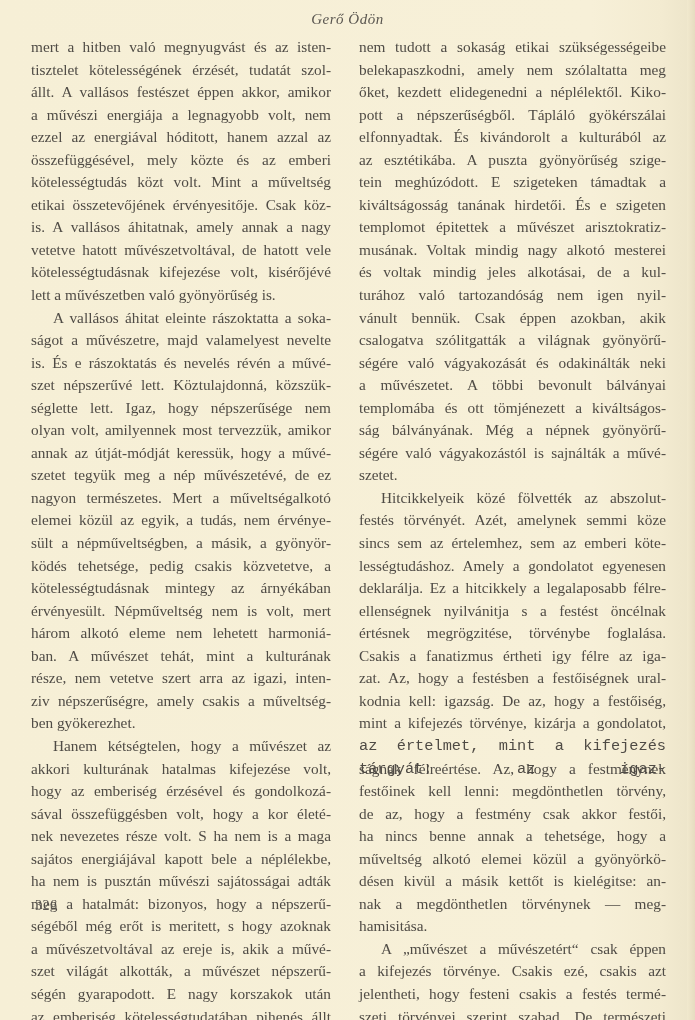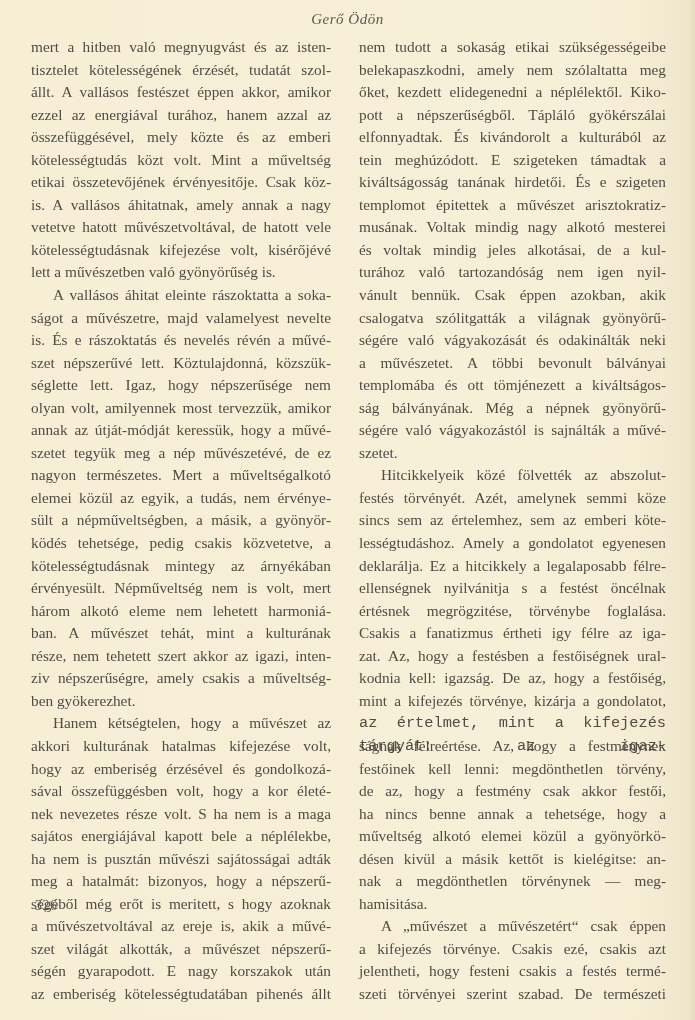--- a/index.html
+++ b/index.html
@@ -77,21 +77,22 @@
 
 <div class="page">
   <div class="edge"></div>
 
   <div class="running-head">Gerő Ödön</div>
 
   <div class="column col-left">
       <span class="line" style="white-space: normal; word-break: keep-all;">mert a hitben való megnyugvást és az isten-</span>
       <span class="line" style="white-space: normal; word-break: keep-all;">tisztelet kötelességének érzését, tudatát szol-</span>
       <span class="line" style="white-space: normal; word-break: keep-all;">állt. A vallásos festészet éppen akkor, amikor</span>
-      <span class="line" style="white-space: normal; word-break: keep-all;">ezzel az energiával turához, hanem azzal az</span>
+      <span class="line" style="white-space: normal; word-break: keep-all;">a művészi energiája a legnagyobb volt, nem</span>
+      <span class="line" style="white-space: normal; word-break: keep-all;">ezzel az energiával hóditott, hanem azzal az</span>
       <span class="line" style="white-space: normal; word-break: keep-all;">összefüggésével, mely közte és az emberi</span>
       <span class="line" style="white-space: normal; word-break: keep-all;">kötelességtudás közt volt. Mint a műveltség</span>
       <span class="line" style="white-space: normal; word-break: keep-all;">etikai összetevőjének érvényesitője. Csak köz-</span>
       <span class="line" style="white-space: normal; word-break: keep-all;">is. A vallásos áhitatnak, amely annak a nagy</span>
       <span class="line" style="white-space: normal; word-break: keep-all;">vetetve hatott művészetvoltával, de hatott vele</span>
       <span class="line" style="white-space: normal; word-break: keep-all;">kötelességtudásnak kifejezése volt, kisérőjévé</span>
       <span class="line last" style="white-space: normal; word-break: keep-all;">lett a művészetben való gyönyörűség is.</span>
       <span class="line indent" style="white-space: normal; word-break: keep-all;">A vallásos áhitat eleinte rászoktatta a soka-</span>
       <span class="line" style="white-space: normal; word-break: keep-all;">ságot a művészetre, majd valamelyest nevelte</span>
       <span class="line" style="white-space: normal; word-break: keep-all;">is. És e rászoktatás és nevelés révén a művé-</span>
@@ -101,21 +102,21 @@
       <span class="line" style="white-space: normal; word-break: keep-all;">annak az útját-módját keressük, hogy a művé-</span>
       <span class="line" style="white-space: normal; word-break: keep-all;">szetet tegyük meg a nép művészetévé, de ez</span>
       <span class="line" style="white-space: normal; word-break: keep-all;">nagyon természetes. Mert a műveltségalkotó</span>
       <span class="line" style="white-space: normal; word-break: keep-all;">elemei közül az egyik, a tudás, nem érvénye-</span>
       <span class="line" style="white-space: normal; word-break: keep-all;">sült a népműveltségben, a másik, a gyönyör-</span>
       <span class="line" style="white-space: normal; word-break: keep-all;">ködés tehetsége, pedig csakis közvetetve, a</span>
       <span class="line" style="white-space: normal; word-break: keep-all;">kötelességtudásnak mintegy az árnyékában</span>
       <span class="line" style="white-space: normal; word-break: keep-all;">érvényesült. Népműveltség nem is volt, mert</span>
       <span class="line" style="white-space: normal; word-break: keep-all;">három alkotó eleme nem lehetett harmoniá-</span>
       <span class="line" style="white-space: normal; word-break: keep-all;">ban. A művészet tehát, mint a kulturának</span>
-      <span class="line" style="white-space: normal; word-break: keep-all;">része, nem tehetett szert akkor az igazi, inten-</span>
+      <span class="line" style="white-space: normal; word-break: keep-all;">része, nem vetetve szert arra az igazi, inten-</span>
       <span class="line" style="white-space: normal; word-break: keep-all;">ziv népszerűségre, amely csakis a műveltség-</span>
       <span class="line last" style="white-space: normal; word-break: keep-all;">ben gyökerezhet.</span>
       <span class="line indent" style="white-space: normal; word-break: keep-all;">Hanem kétségtelen, hogy a művészet az</span>
       <span class="line" style="white-space: normal; word-break: keep-all;">akkori kulturának hatalmas kifejezése volt,</span>
       <span class="line" style="white-space: normal; word-break: keep-all;">hogy az emberiség érzésével és gondolkozá-</span>
       <span class="line" style="white-space: normal; word-break: keep-all;">sával összefüggésben volt, hogy a kor életé-</span>
       <span class="line" style="white-space: normal; word-break: keep-all;">nek nevezetes része volt. S ha nem is a maga</span>
       <span class="line" style="white-space: normal; word-break: keep-all;">sajátos energiájával kapott bele a néplélekbe,</span>
       <span class="line" style="white-space: normal; word-break: keep-all;">ha nem is pusztán művészi sajátosságai adták</span>
       <span class="line" style="white-space: normal; word-break: keep-all;">meg a hatalmát: bizonyos, hogy a népszerű-</span>
@@ -124,20 +125,21 @@
       <span class="line" style="white-space: normal; word-break: keep-all;">szet világát alkották, a művészet népszerű-</span>
       <span class="line" style="white-space: normal; word-break: keep-all;">ségén gyarapodott. E nagy korszakok után</span>
       <span class="line" style="white-space: normal; word-break: keep-all;">az emberiség kötelességtudatában pihenés állt</span>
     </div>
   <div class="column col-right">
       <span class="line" style="white-space: normal; word-break: keep-all;">nem tudott a sokaság etikai szükségességeibe</span>
       <span class="line" style="white-space: normal; word-break: keep-all;">belekapaszkodni, amely nem szólaltatta meg</span>
       <span class="line" style="white-space: normal; word-break: keep-all;">őket, kezdett elidegenedni a néplélektől. Kiko-</span>
       <span class="line" style="white-space: normal; word-break: keep-all;">pott a népszerűségből. Tápláló gyökérszálai</span>
       <span class="line" style="white-space: normal; word-break: keep-all;">elfonnyadtak. És kivándorolt a kulturából az</span>
+      <span class="line" style="white-space: normal; word-break: keep-all;">az esztétikába. A puszta gyönyörűség szige-</span>
       <span class="line" style="white-space: normal; word-break: keep-all;">tein meghúzódott. E szigeteken támadtak a</span>
       <span class="line" style="white-space: normal; word-break: keep-all;">kiváltságosság tanának hirdetői. És e szigeten</span>
       <span class="line" style="white-space: normal; word-break: keep-all;">templomot épitettek a művészet arisztokratiz-</span>
       <span class="line" style="white-space: normal; word-break: keep-all;">musának. Voltak mindig nagy alkotó mesterei</span>
       <span class="line" style="white-space: normal; word-break: keep-all;">és voltak mindig jeles alkotásai, de a kul-</span>
       <span class="line" style="white-space: normal; word-break: keep-all;">turához való tartozandóság nem igen nyil-</span>
       <span class="line" style="white-space: normal; word-break: keep-all;">vánult bennük. Csak éppen azokban, akik</span>
       <span class="line" style="white-space: normal; word-break: keep-all;">csalogatva szólitgatták a világnak gyönyörű-</span>
       <span class="line" style="white-space: normal; word-break: keep-all;">ségére való vágyakozását és odakinálták neki</span>
       <span class="line" style="white-space: normal; word-break: keep-all;">a művészetet. A többi bevonult bálványai</span>

